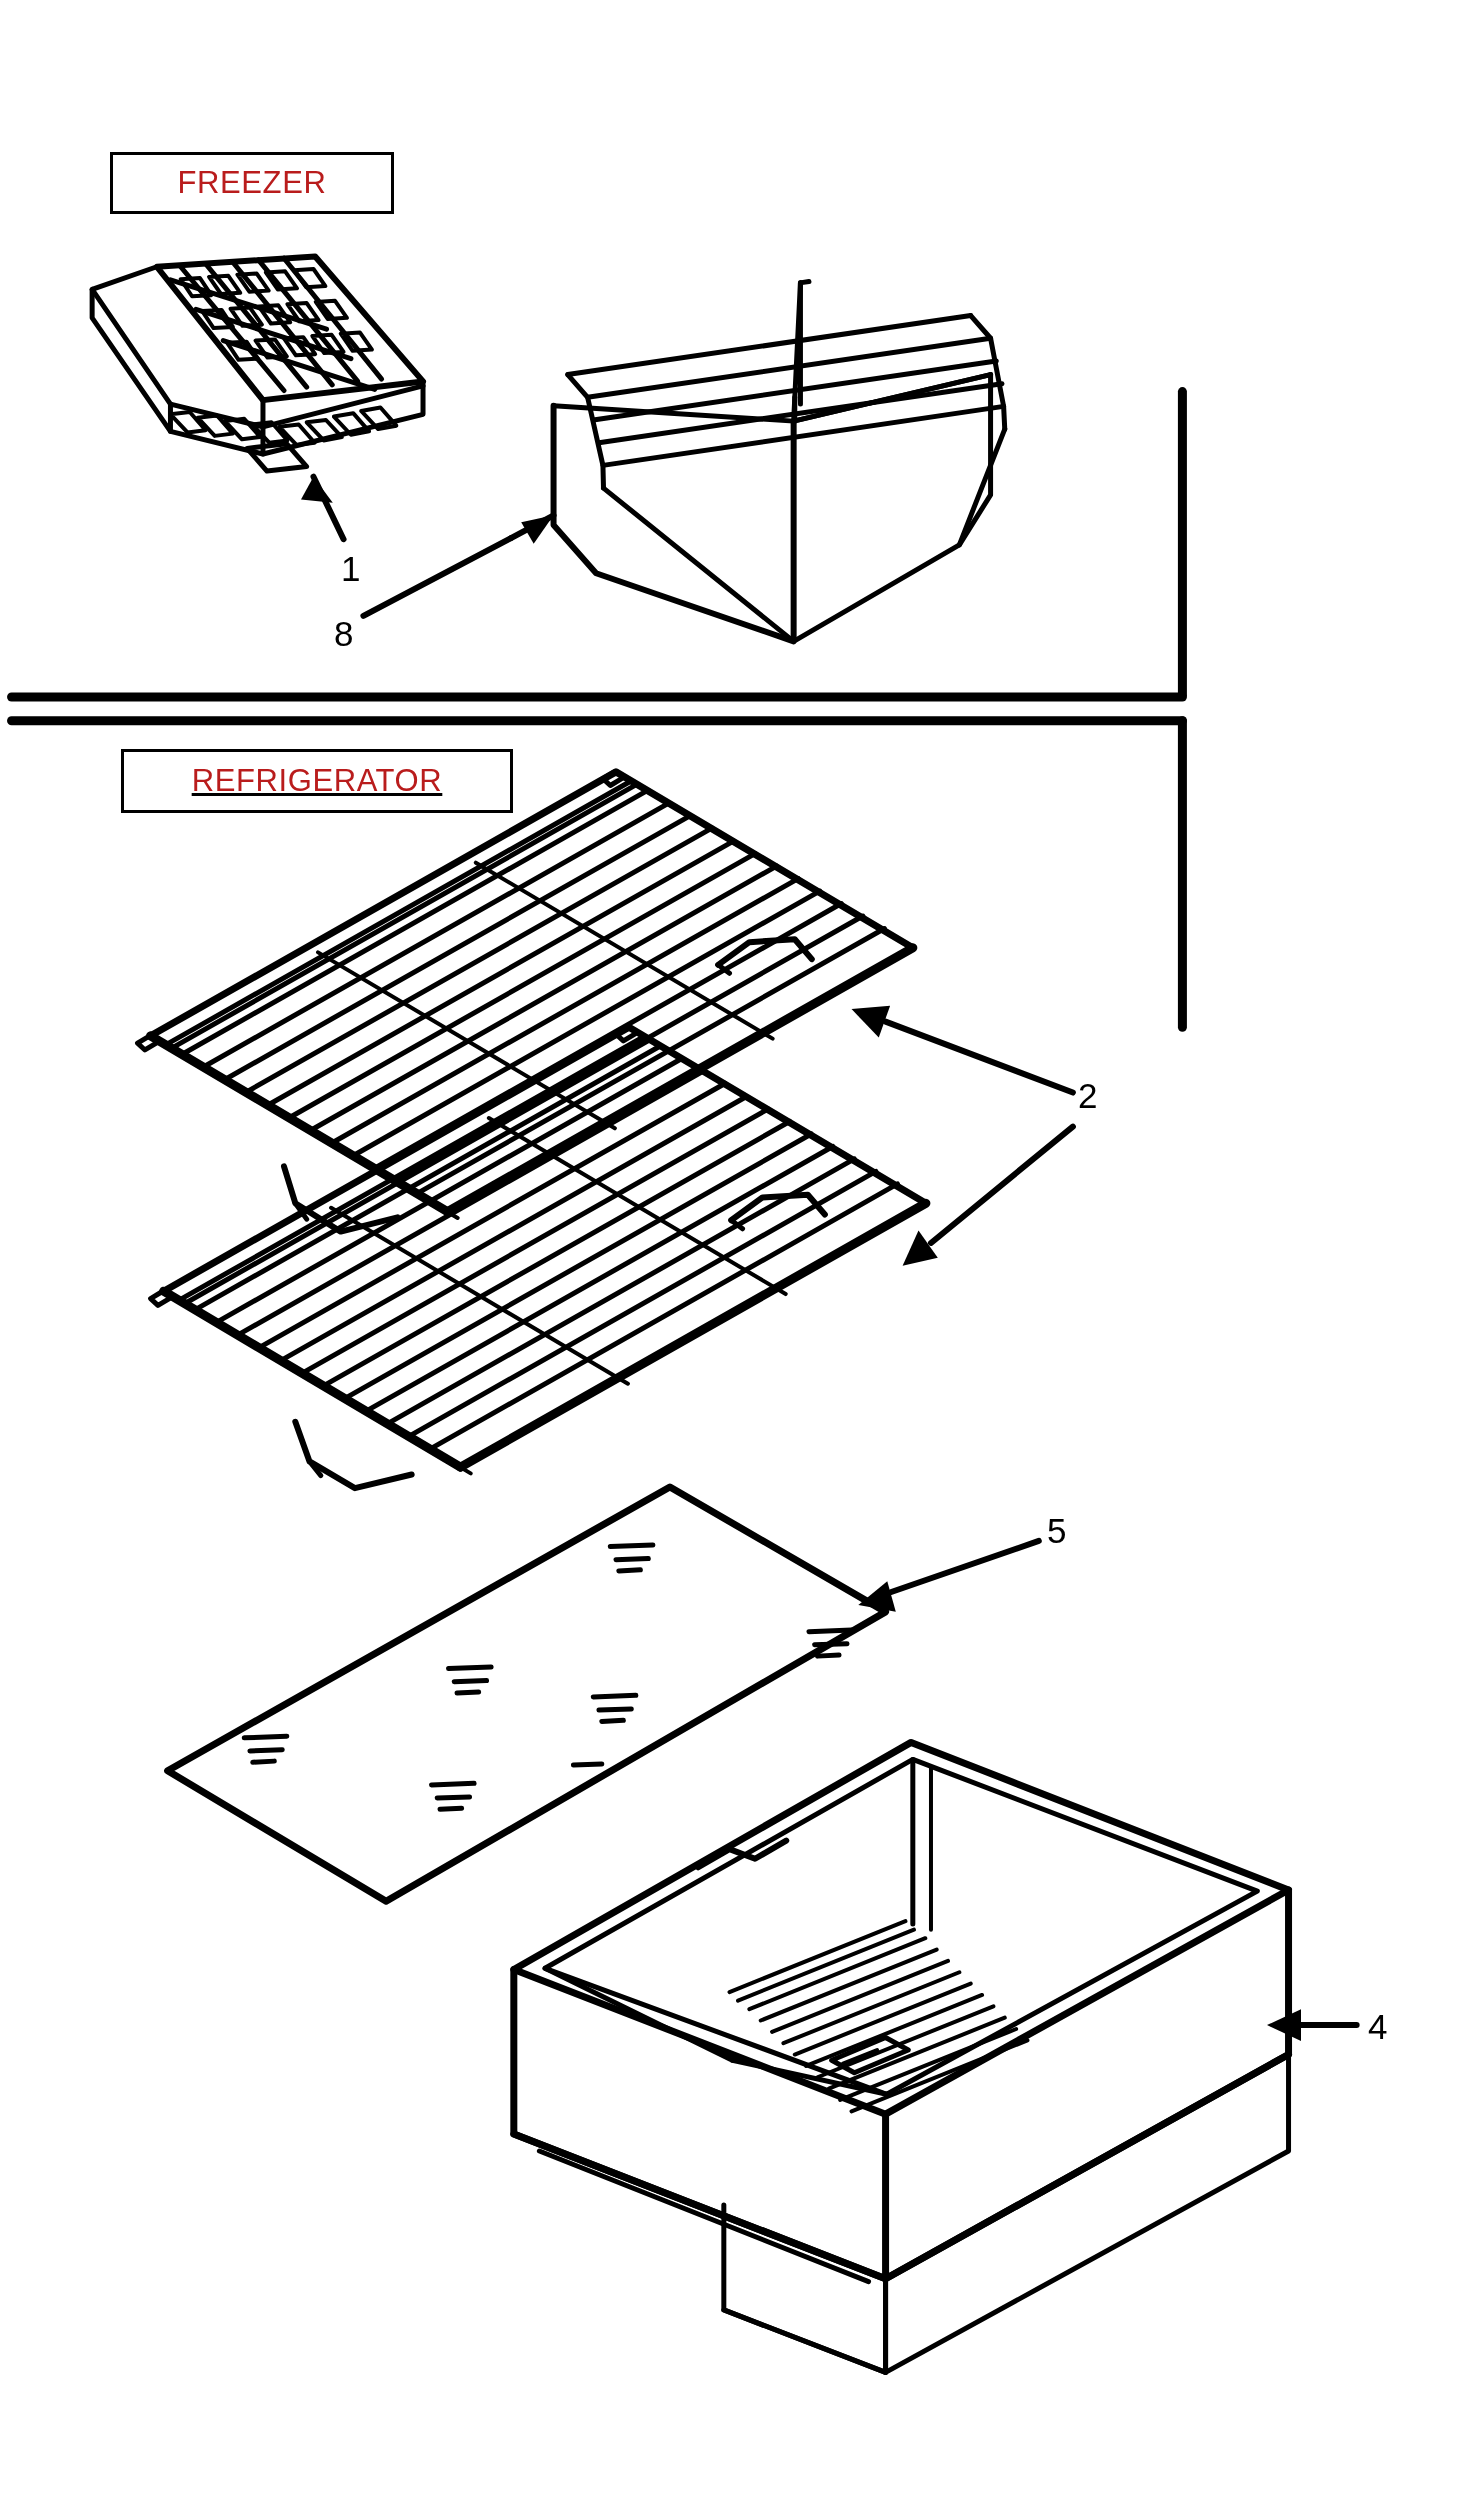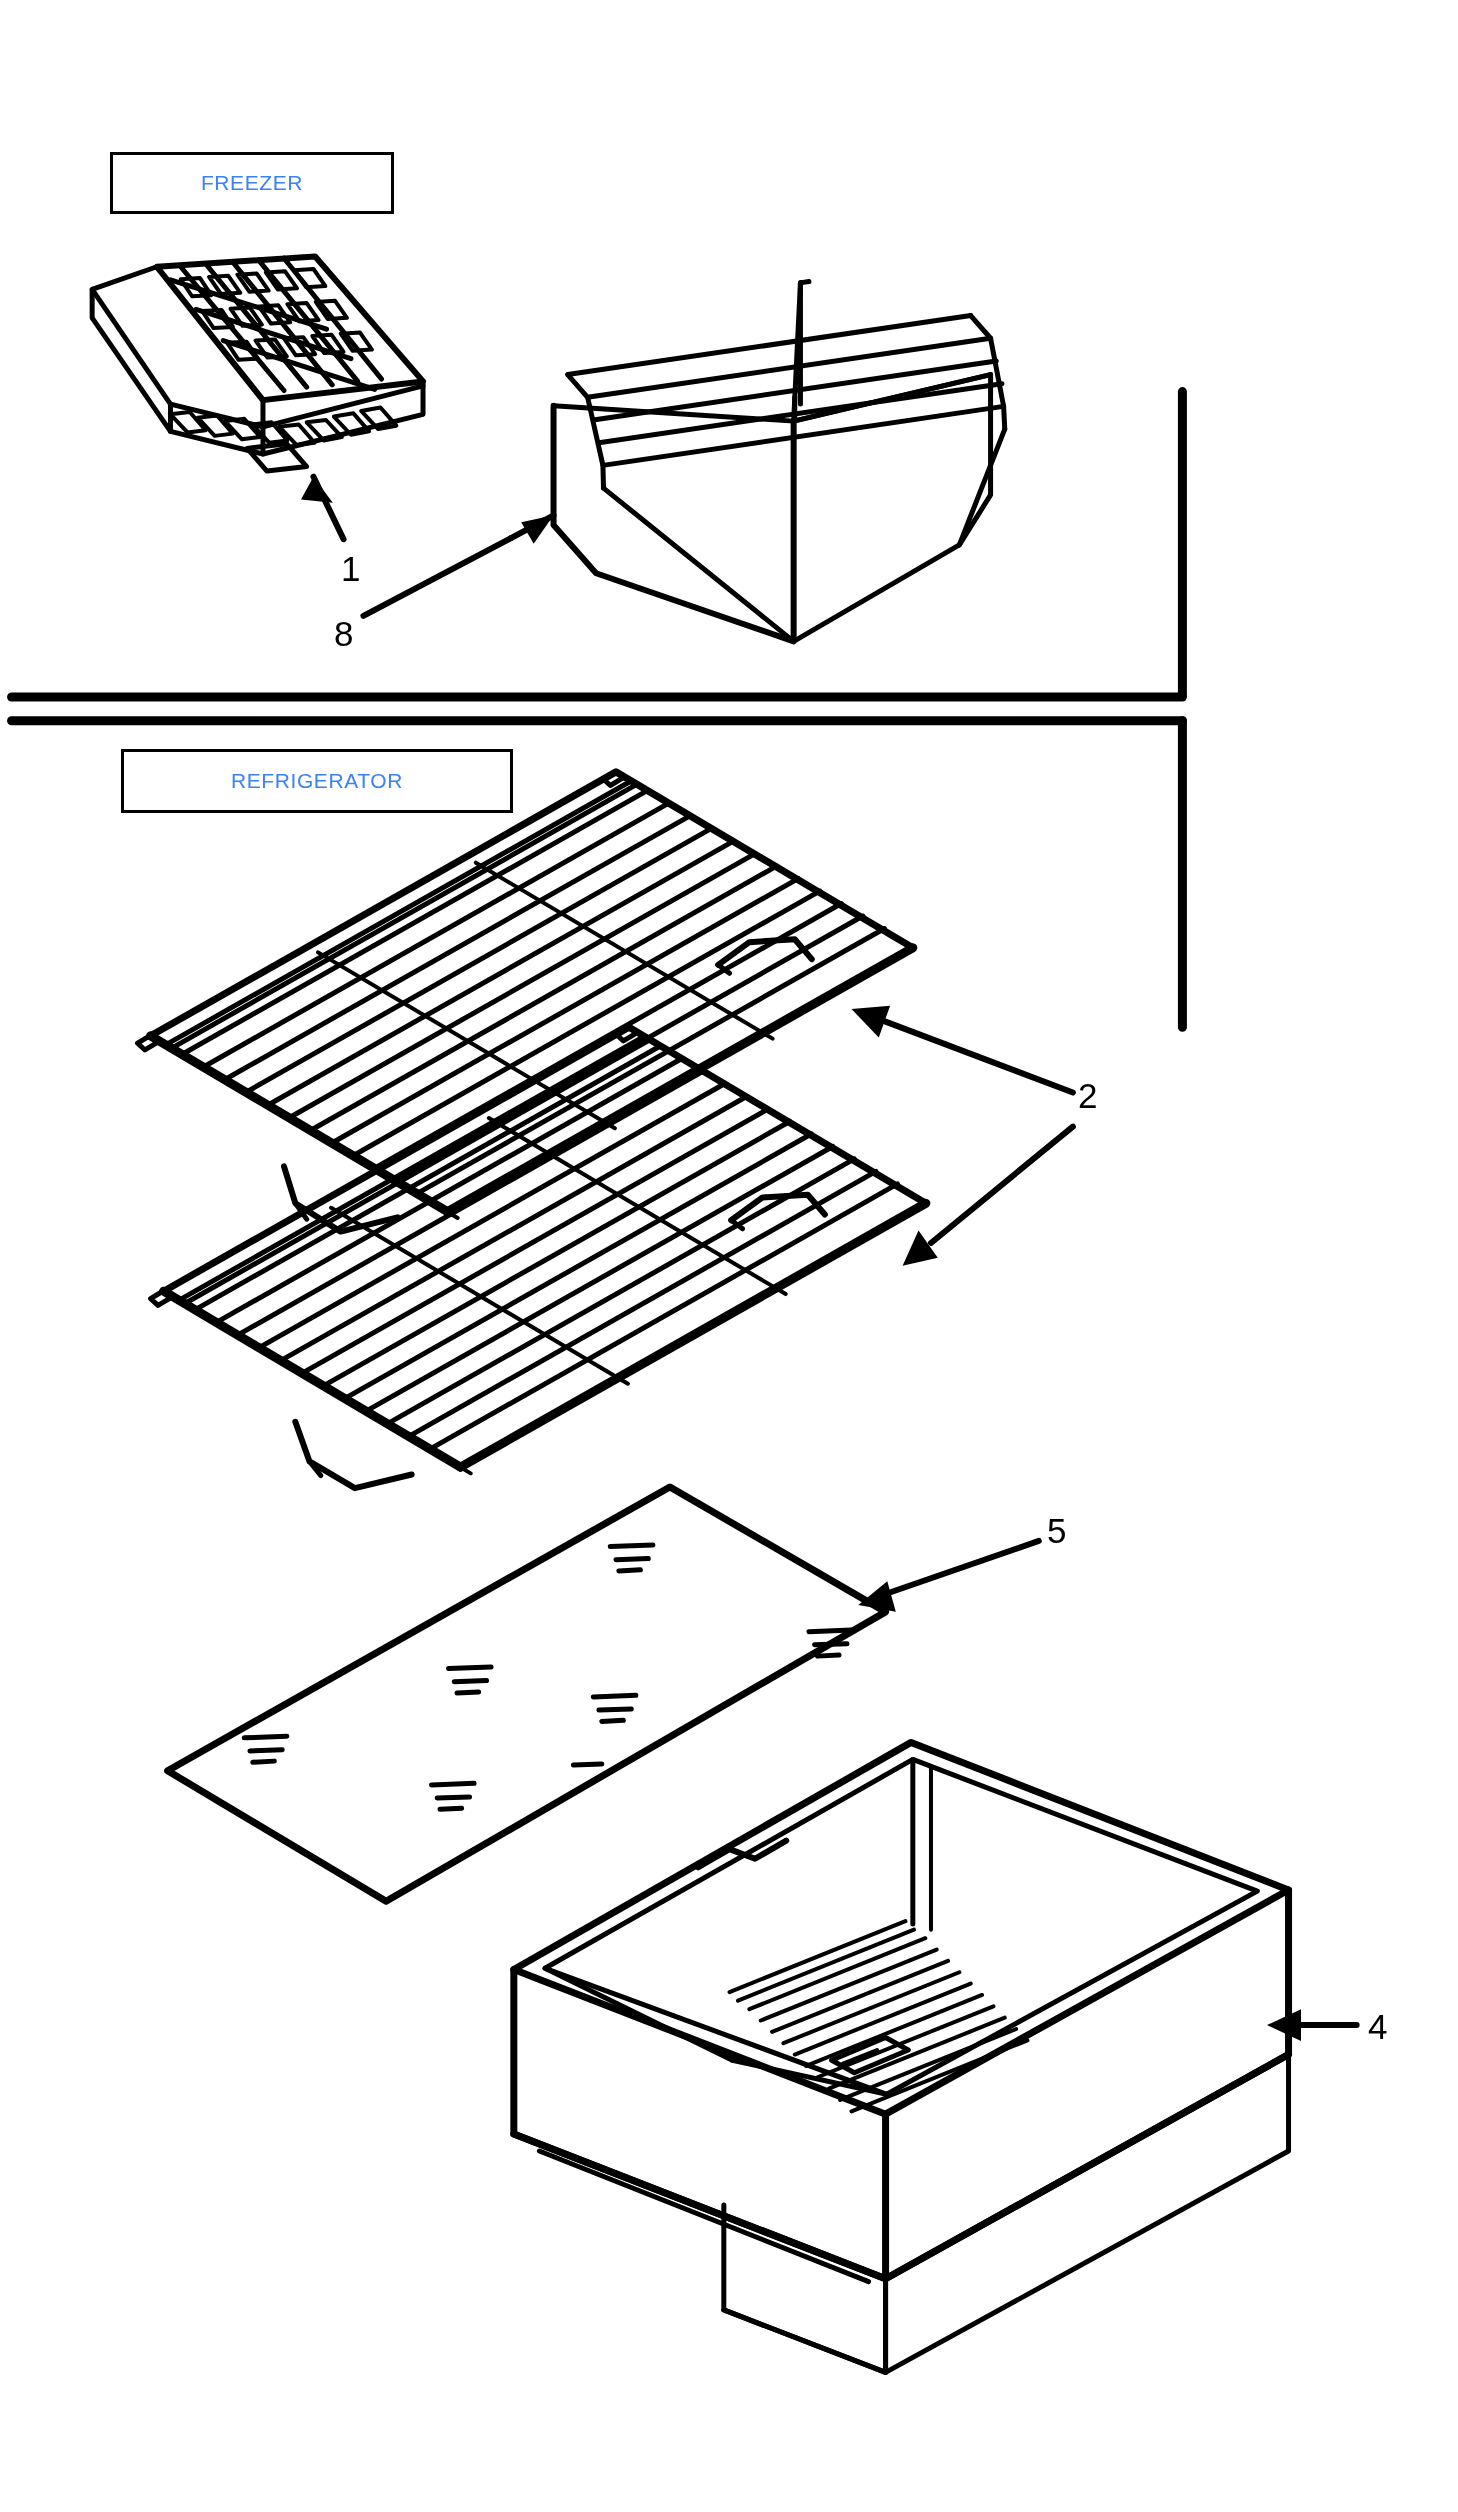--- a/index.html
+++ b/index.html
@@ -20,36 +20,37 @@
   .section-label {
     position: absolute;
     border: 3.4px solid #000;
     background: #fff;
     display: flex;
     align-items: center;
     justify-content: center;
     box-sizing: border-box;
   }
   .section-label span {
-    font-size: 21px;
+    font-size: 31px;
     letter-spacing: 0.6px;
-    color: #3b82f6;
+    color: #b91c1c;
     white-space: nowrap;
   }
   #freezer-label {
     left: 110px;
     top: 152px;
     width: 284px;
     height: 62px;
   }
   #refrigerator-label {
     left: 121px;
     top: 749px;
     width: 392px;
     height: 64px;
+    text-decoration: underline;
   }
   .callout {
     position: absolute;
     font-size: 35px;
     color: #000;
     line-height: 1;
   }
   #callout-1 { left: 341px; top: 551px; }
   #callout-8 { left: 334px; top: 616px; }
   #callout-2 { left: 1078px; top: 1078px; }

